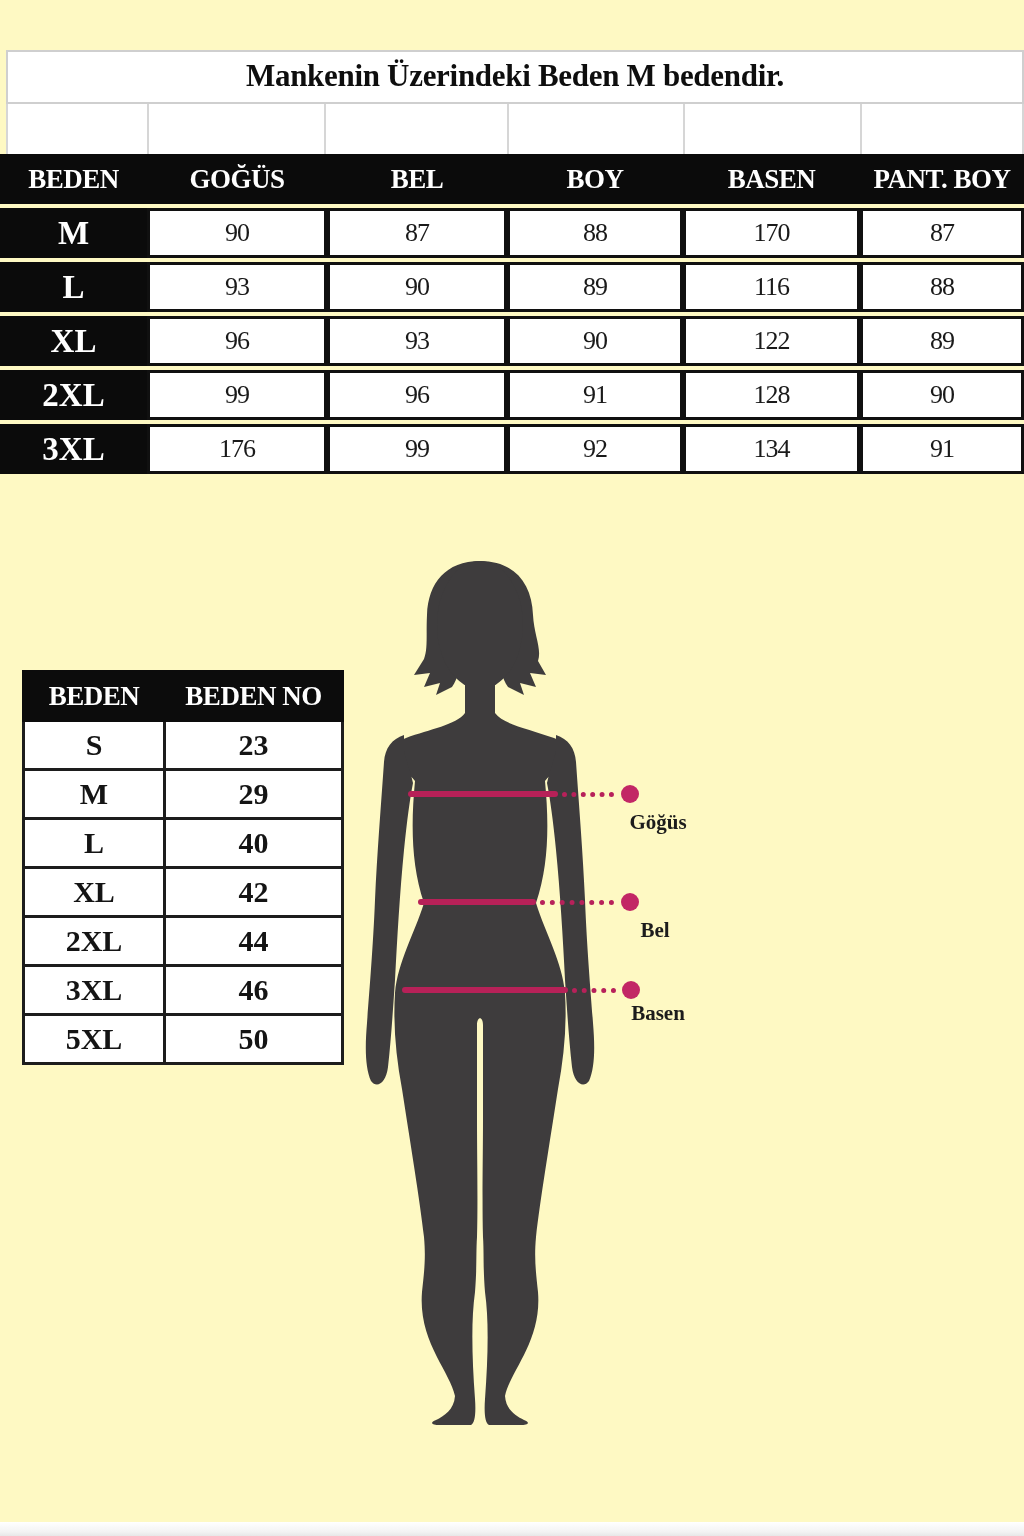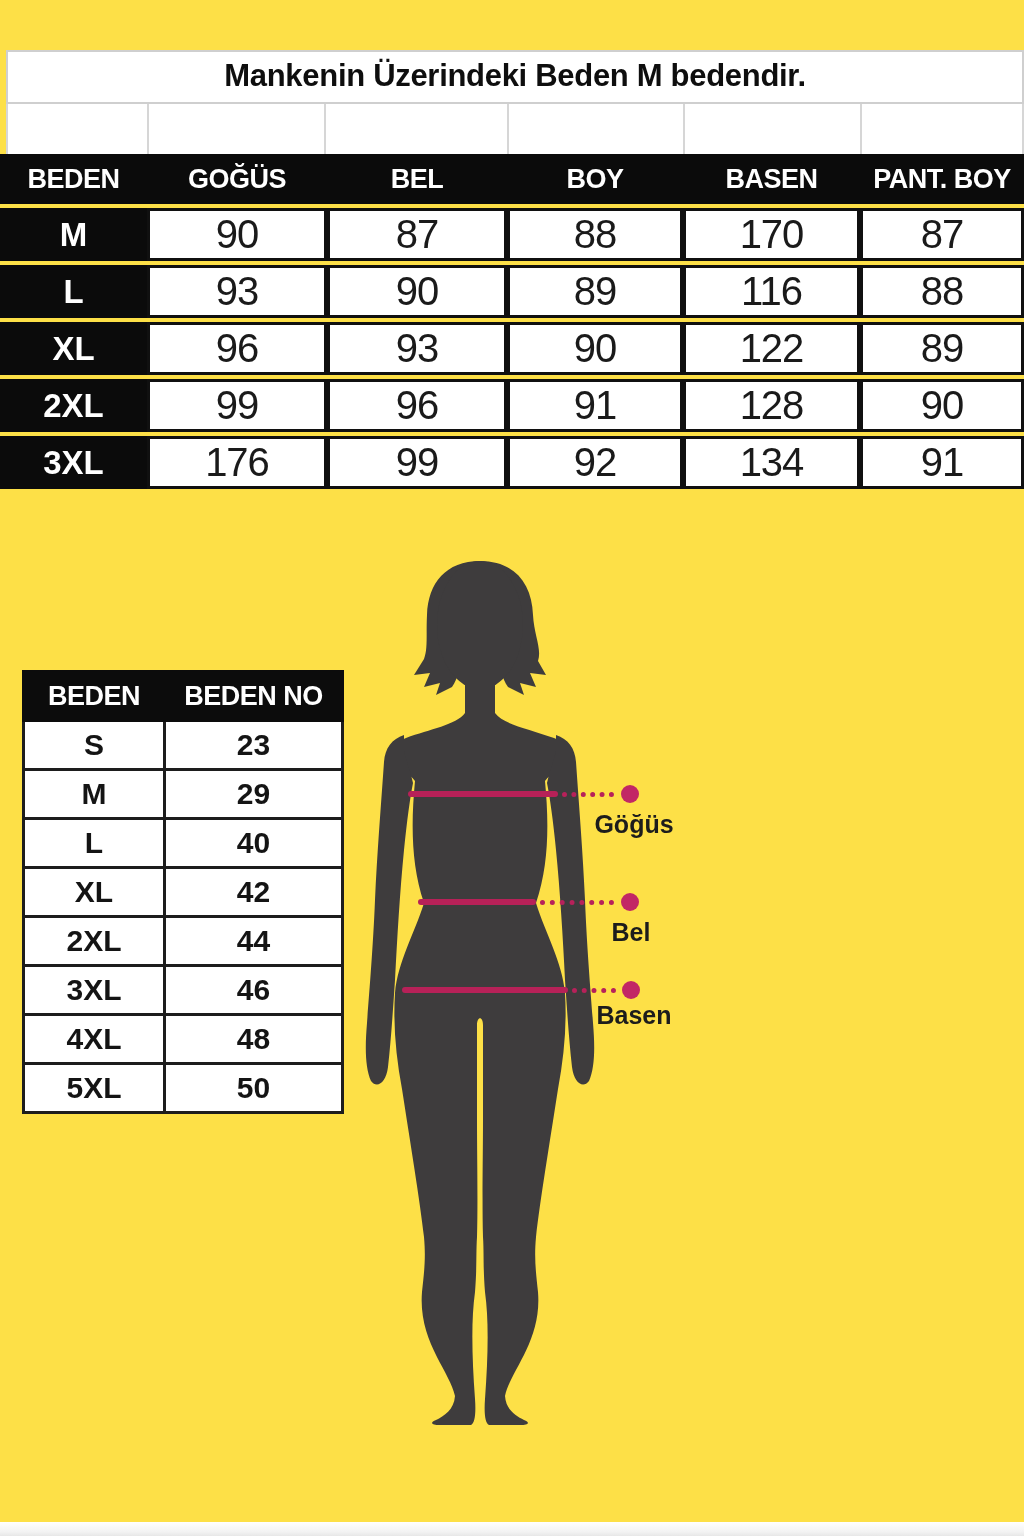--- a/index.html
+++ b/index.html
@@ -1,23 +1,23 @@
 <!DOCTYPE html>
 <html><head>
 <meta charset="utf-8">
 <style>
   * { box-sizing: border-box; }
   html,body { margin:0; padding:0; background:#fff; }
   .page {
     position: relative;
     width: 1024px;
     height: 1536px;
-    background: #fde047;
+    background: #fef9c3;
     overflow: hidden;
-    font-family: Liberation Sans, sans-serif;
+    font-family: Liberation Serif, serif;
     color: #111;
   }
 
   
   .title-box {
     position: absolute;
     left: 6px; top: 50px;
     width: 1018px; height: 54px;
     border: 2px solid #cfcfcf;
     background: #fff;
@@ -60,21 +60,21 @@
     font-size: 27px; font-weight: bold; letter-spacing: -0.5px;
     border-color: #0b0b0b;
   }
   table.main-table td.sz {
     background: #0b0b0b; color: #ffffff;
     font-size: 33px; font-weight: bold;
     border-color: #0b0b0b;
   }
   table.main-table td.val {
     background: #ffffff; color: #1a1a1a;
-    font-size: 40px; font-weight: normal; letter-spacing: -1px;
+    font-size: 26px; font-weight: normal; letter-spacing: -1px;
   }
 
   
   table.no-table {
     position: absolute;
     left: 22px; top: 670px;
     width: 319px;
     table-layout: fixed;
     border-collapse: collapse;
   }
@@ -107,22 +107,23 @@
   .mdots {
     position: absolute; height: 0;
     border-top: 5px dotted #b7215a;
   }
   .mdot {
     position: absolute; width: 18px; height: 18px; border-radius: 50%;
     background: #c22765;
   }
   .mlabel {
     position: absolute; transform: translateX(-50%);
-    font-size: 25px; font-weight: bold; color: #1c1c1c; letter-spacing: 0;
+    font-size: 21px; font-weight: bold; color: #1c1c1c; letter-spacing: 0;
     white-space: nowrap;
+    margin-left: 24px;
   }
 
   
   .bottom-strip {
     position: absolute;
     left: 0; bottom: 0; width: 1024px; height: 14px;
     background: linear-gradient(to bottom, #ffffff 0%, #f3f3f3 70%, #e7e7e7 100%);
   }
 </style>
 </head>
@@ -229,24 +230,20 @@
       <td>XL</td>
       <td>42</td>
     </tr>
     <tr>
       <td>2XL</td>
       <td>44</td>
     </tr>
     <tr>
       <td>3XL</td>
       <td>46</td>
-    </tr>
-    <tr>
-      <td>4XL</td>
-      <td>48</td>
     </tr>
     <tr>
       <td>5XL</td>
       <td>50</td>
     </tr>
   </tbody>
     </table>
 
   <div class="figure-wrap">
     <svg width="300" height="880" viewBox="0 0 300 880">

